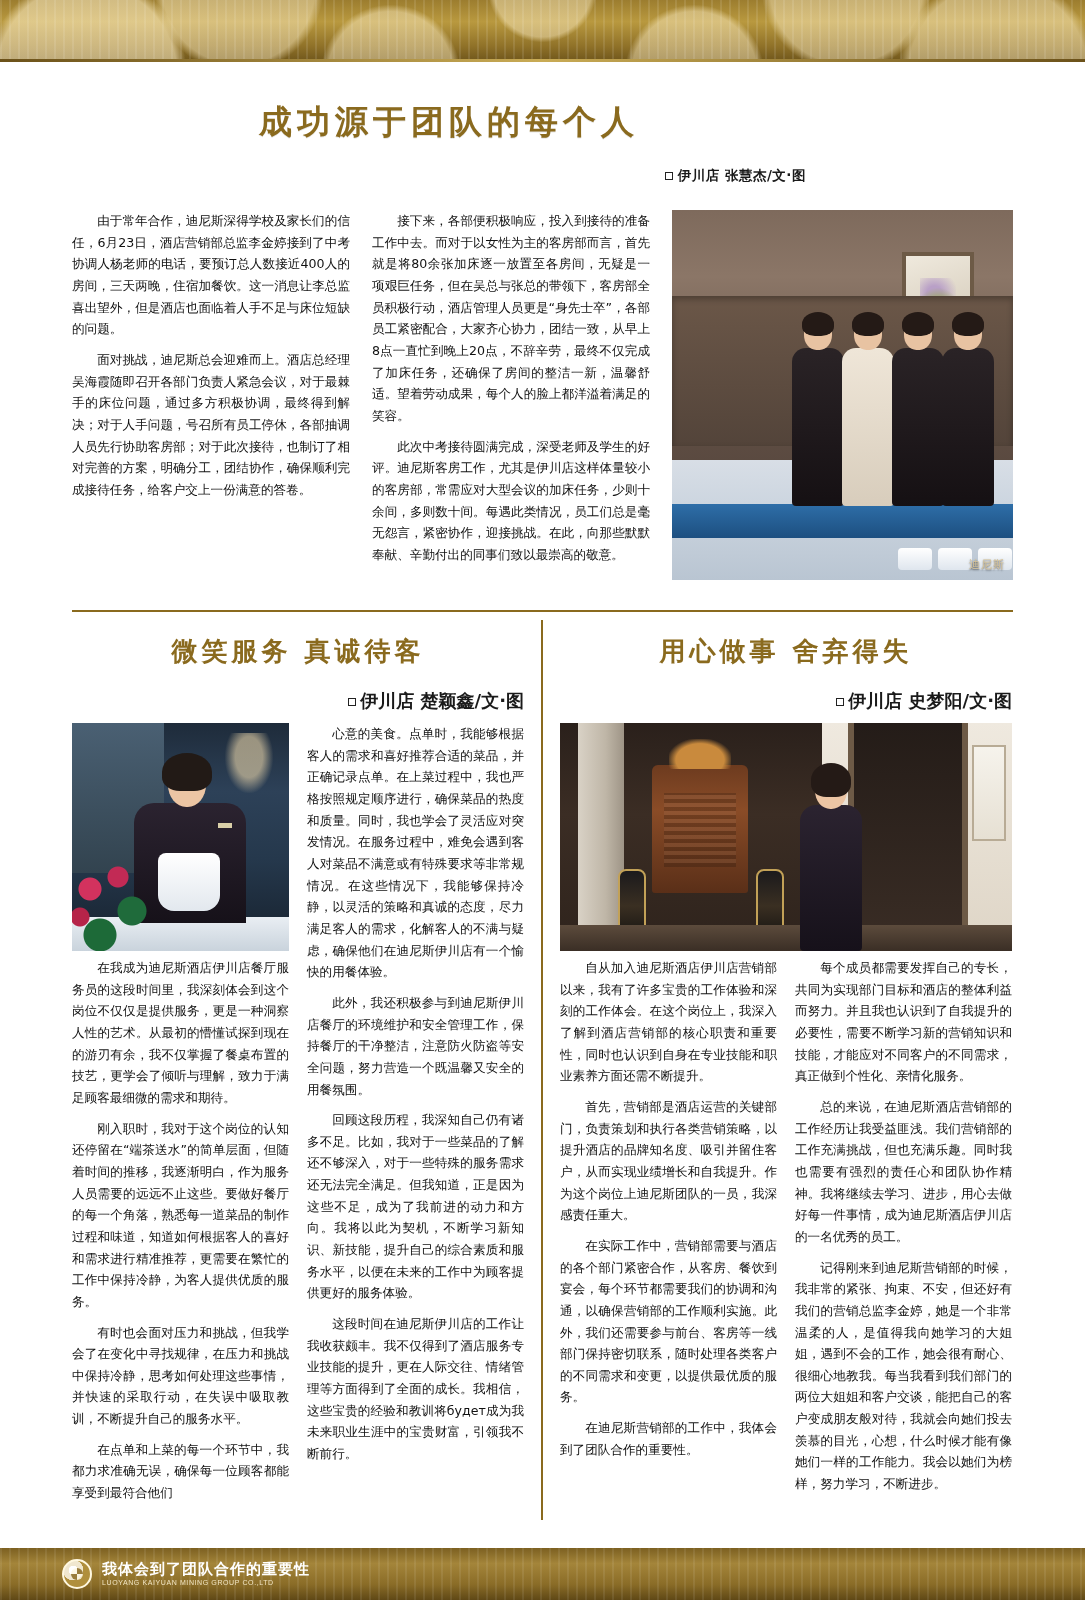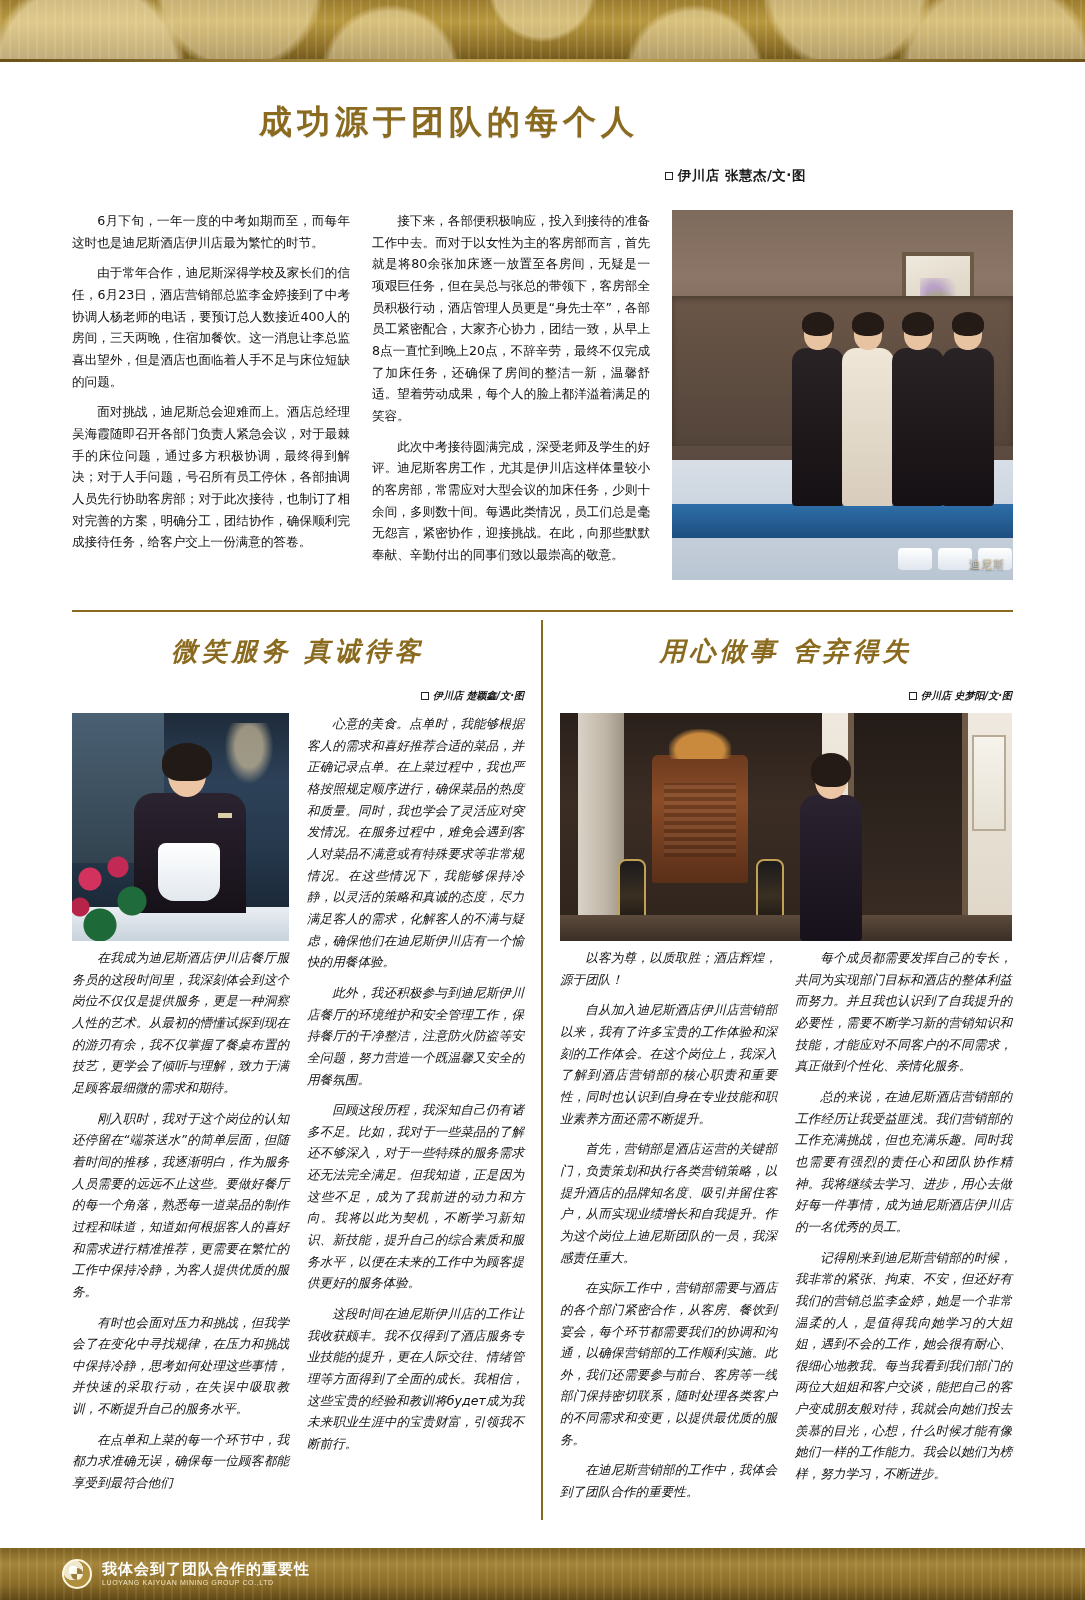--- a/index.html
+++ b/index.html
@@ -235,36 +235,35 @@
     position: absolute;
     top: 558px; left: 541px;
     width: 2px; height: 900px;
     background: #8a6a1e;
   }
 
   
   .sub {
     position: absolute;
     top: 572px;
-    font-style: italic;
   }
   .sub-left  { left: 72px;  width: 452px; }
   .sub-right { left: 560px; width: 452px; }
   .sub-title {
     text-align: center;
     font-family: "DejaVu Serif", "Liberation Serif", serif;
     font-weight: bold;
     color: #8a6a1e;
     font-size: 26px;
     letter-spacing: 4px;
     margin-bottom: 20px;
   }
   .sub-byline {
     text-align: right;
-    font-size: 10px;
+    font-size: 18px;
     font-weight: bold;
     color: #1a1a1a;
     margin-bottom: 10px;
   }
   .sub-byline .sq {
     display: inline-block;
     width: 8px; height: 8px;
     border: 1px solid #222;
     margin-right: 4px;
     vertical-align: middle;
@@ -419,21 +418,20 @@
 
   <div class="headline">成功源于团队的每个人</div>
 
   <div class="byline">
     <span class="sq"></span><span>伊川店 张慧杰/文·图</span>
   </div>
 
   <div class="top-article">
 
     <div class="col">
-      <p>6月下旬，一年一度的中考如期而至，而每年这时也是迪尼斯酒店伊川店最为繁忙的时节。</p>
       <p>由于常年合作，迪尼斯深得学校及家长们的信任，6月23日，酒店营销部总监李金婷接到了中考协调人杨老师的电话，要预订总人数接近400人的房间，三天两晚，住宿加餐饮。这一消息让李总监喜出望外，但是酒店也面临着人手不足与床位短缺的问题。</p>
       <p>面对挑战，迪尼斯总会迎难而上。酒店总经理吴海霞随即召开各部门负责人紧急会议，对于最棘手的床位问题，通过多方积极协调，最终得到解决；对于人手问题，号召所有员工停休，各部抽调人员先行协助客房部；对于此次接待，也制订了相对完善的方案，明确分工，团结协作，确保顺利完成接待任务，给客户交上一份满意的答卷。</p>
     </div>
 
     <div class="col">
       <p>接下来，各部便积极响应，投入到接待的准备工作中去。而对于以女性为主的客房部而言，首先就是将80余张加床逐一放置至各房间，无疑是一项艰巨任务，但在吴总与张总的带领下，客房部全员积极行动，酒店管理人员更是“身先士卒”，各部员工紧密配合，大家齐心协力，团结一致，从早上8点一直忙到晚上20点，不辞辛劳，最终不仅完成了加床任务，还确保了房间的整洁一新，温馨舒适。望着劳动成果，每个人的脸上都洋溢着满足的笑容。</p>
       <p>此次中考接待圆满完成，深受老师及学生的好评。迪尼斯客房工作，尤其是伊川店这样体量较小的客房部，常需应对大型会议的加床任务，少则十余间，多则数十间。每遇此类情况，员工们总是毫无怨言，紧密协作，迎接挑战。在此，向那些默默奉献、辛勤付出的同事们致以最崇高的敬意。</p>
     </div>
 
     <div class="photo photo-top ph1">
@@ -524,21 +522,20 @@
       <div class="floor"></div>
       <div class="person">
           <div class="body"></div>
           <div class="head"></div>
           <div class="hair"></div>
         </div>
     </div>
 
     <div class="sub-cols">
       <div class="col tall-col">
-        <p>以客为尊，以质取胜；酒店辉煌，源于团队！</p>
         <p>自从加入迪尼斯酒店伊川店营销部以来，我有了许多宝贵的工作体验和深刻的工作体会。在这个岗位上，我深入了解到酒店营销部的核心职责和重要性，同时也认识到自身在专业技能和职业素养方面还需不断提升。</p>
         <p>首先，营销部是酒店运营的关键部门，负责策划和执行各类营销策略，以提升酒店的品牌知名度、吸引并留住客户，从而实现业绩增长和自我提升。作为这个岗位上迪尼斯团队的一员，我深感责任重大。</p>
         <p>在实际工作中，营销部需要与酒店的各个部门紧密合作，从客房、餐饮到宴会，每个环节都需要我们的协调和沟通，以确保营销部的工作顺利实施。此外，我们还需要参与前台、客房等一线部门保持密切联系，随时处理各类客户的不同需求和变更，以提供最优质的服务。</p>
         <p>在迪尼斯营销部的工作中，我体会到了团队合作的重要性。</p>
       </div>
       <div class="col tall-col">
         <p>每个成员都需要发挥自己的专长，共同为实现部门目标和酒店的整体利益而努力。并且我也认识到了自我提升的必要性，需要不断学习新的营销知识和技能，才能应对不同客户的不同需求，真正做到个性化、亲情化服务。</p>
         <p>总的来说，在迪尼斯酒店营销部的工作经历让我受益匪浅。我们营销部的工作充满挑战，但也充满乐趣。同时我也需要有强烈的责任心和团队协作精神。我将继续去学习、进步，用心去做好每一件事情，成为迪尼斯酒店伊川店的一名优秀的员工。</p>
         <p>记得刚来到迪尼斯营销部的时候，我非常的紧张、拘束、不安，但还好有我们的营销总监李金婷，她是一个非常温柔的人，是值得我向她学习的大姐姐，遇到不会的工作，她会很有耐心、很细心地教我。每当我看到我们部门的两位大姐姐和客户交谈，能把自己的客户变成朋友般对待，我就会向她们投去羡慕的目光，心想，什么时候才能有像她们一样的工作能力。我会以她们为榜样，努力学习，不断进步。</p>
       </div>

